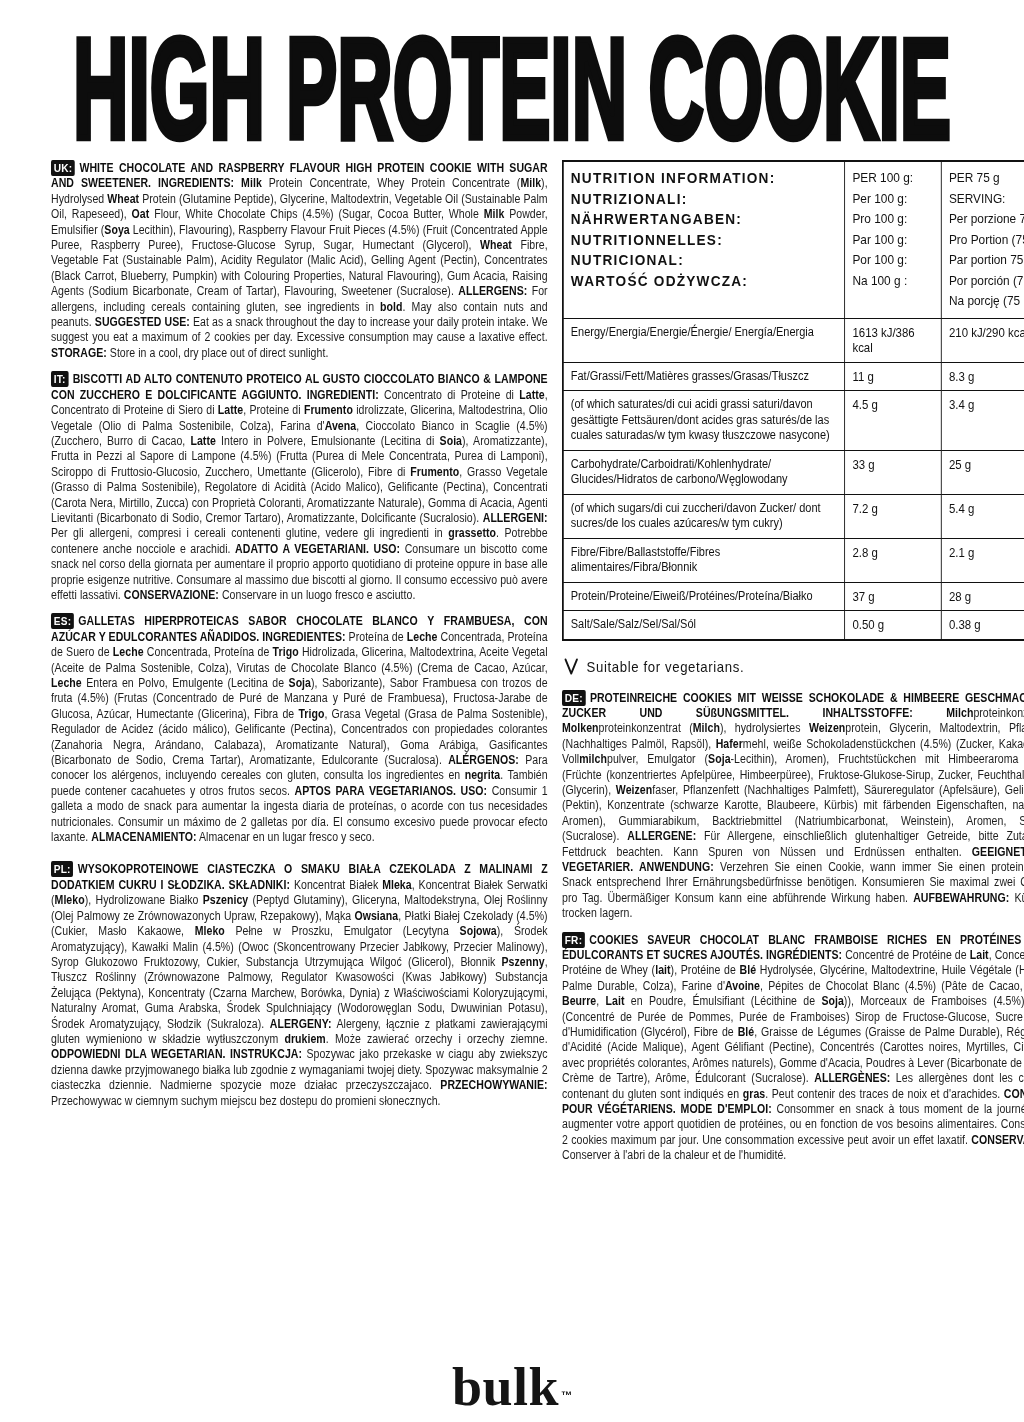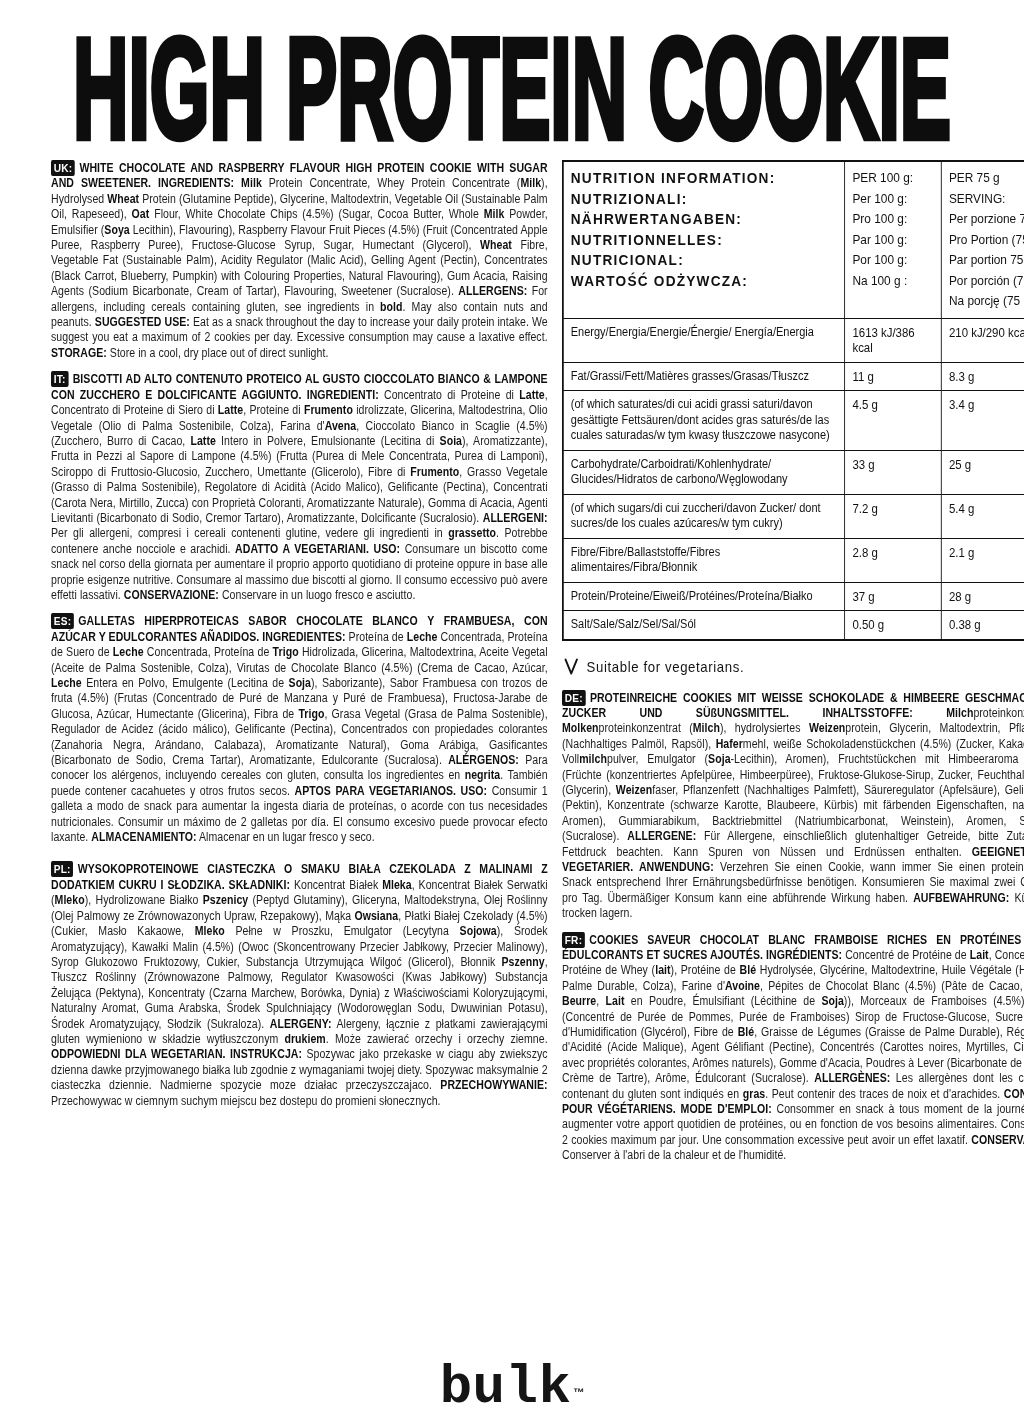--- a/index.html
+++ b/index.html
@@ -56,21 +56,21 @@
   .veg-note {
     display:flex; align-items:center; gap:9px;
     margin:17px 0 15px 2px; font-size:15px; letter-spacing:0.7px; color:#141414;
   }
   .veg-note svg { display:block; }
 
   
   .logo-wrap { position:absolute; bottom:4px; left:0; width:1024px; text-align:center; }
   .logo {
     font-size:54px; font-weight:bold; letter-spacing:0.5px; color:#151515;
-    font-family:Liberation Mono, monospace;
+    font-family:Liberation Serif, serif;
   }
   .tm { font-size:11px; vertical-align:super; font-weight:bold; margin-left:2px; }
 </style>
 </head>
 <body>
 
 <div class="page">
 
   <div class="title-wrap">
     <svg class="title-svg" width="1024" height="152" viewBox="0 0 1024 152">

